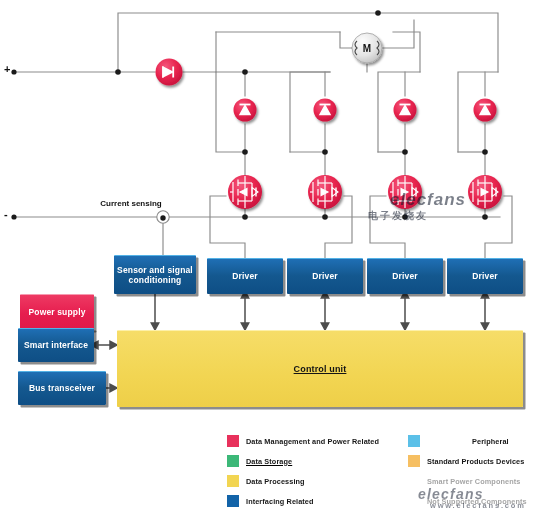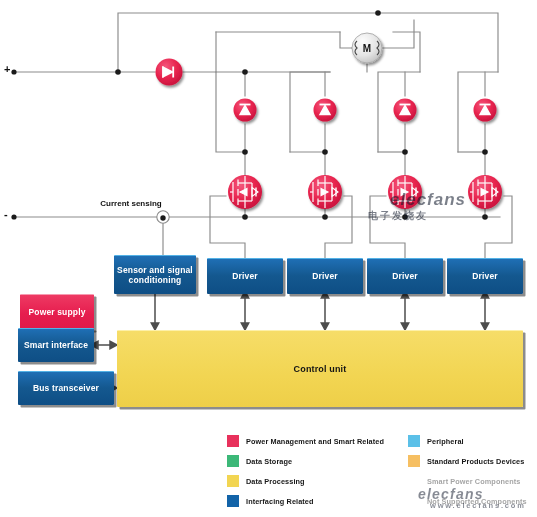--- a/index.html
+++ b/index.html
@@ -42,20 +42,21 @@
   }
   .blk.pink {
     background: linear-gradient(180deg, #ee3a63 0%, #e61d4e 55%, #de1a49 100%);
     border-top: 1.5px solid #f79ab0;
   }
   .blk.yellow {
     background: linear-gradient(180deg, #f6dd68 0%, #f2d552 60%, #eecf48 100%);
     border-top: 1.5px solid #fdf0a8;
     color: #141414;
     font-size: 9px;
+    text-decoration: underline;
   }
   .blk span { display: block; padding: 0 3px; }
 
   
   .ctext {
     position: absolute;
     font-size: 8px;
     font-weight: bold;
     color: #111111;
     line-height: 9.5px;
@@ -401,47 +402,47 @@
   <div class="blk blue" style="left:367px; top:258px; width:76px; height:36px;">
     <span>Driver</span>
   </div>
   <div class="blk blue" style="left:447px; top:258px; width:76px; height:36px;">
     <span>Driver</span>
   </div>
 
   <div class="blk blue" style="left:18px; top:328px; width:76px; height:34px;">
     <span>Smart interface</span>
   </div>
-  <div class="blk blue" style="left:18px; top:371px; width:96px; height:34px;">
+  <div class="blk blue" style="left:18px; top:371px; width:88px; height:34px;">
     <span>Bus transceiver</span>
   </div>
 
   <div class="blk yellow" style="left:117px; top:330px; width:406px; height:77px;">
     <span>Control unit</span>
   </div>
 
   <div id="legend">
     <div class="lgrow" style="left:227px; top:4px;">
       <div class="lgsw" style="background:#e8315c"></div>
-      <div class="lgtxt">Power Management and Smart Related</div>
-    </div>
-    <div class="lgrow" style="left:227px; top:24px;">
+      <div class="lgtxt">Data Management and Power Related</div>
+    </div>
+    <div class="lgrow" style="left:227px; top:24px;text-decoration:underline;">
       <div class="lgsw" style="background:#3cb878"></div>
       <div class="lgtxt">Data Storage</div>
     </div>
     <div class="lgrow" style="left:227px; top:44px;align-items:center;">
       <div class="lgsw" style="background:#f2d552"></div>
       <div class="lgtxt">Data Processing</div>
     </div>
     <div class="lgrow" style="left:227px; top:64px;">
       <div class="lgsw" style="background:#1263a8"></div>
       <div class="lgtxt">Interfacing Related</div>
     </div>
 
-    <div class="lgrow" style="left:408px; top:4px;">
+    <div class="lgrow" style="left:408px; top:4px;gap:45px;">
       <div class="lgsw" style="background:#5bc0e8"></div>
       <div class="lgtxt">Peripheral</div>
     </div>
     <div class="lgrow" style="left:408px; top:44px;">
       <div class="lgsw" style="background:#ffffff"></div>
       <div class="lgtxt faded">Smart Power Components</div>
     </div>
     <div class="lgrow" style="left:408px; top:24px;">
       <div class="lgsw" style="background:#f6bf62"></div>
       <div class="lgtxt">Standard Products Devices</div>

